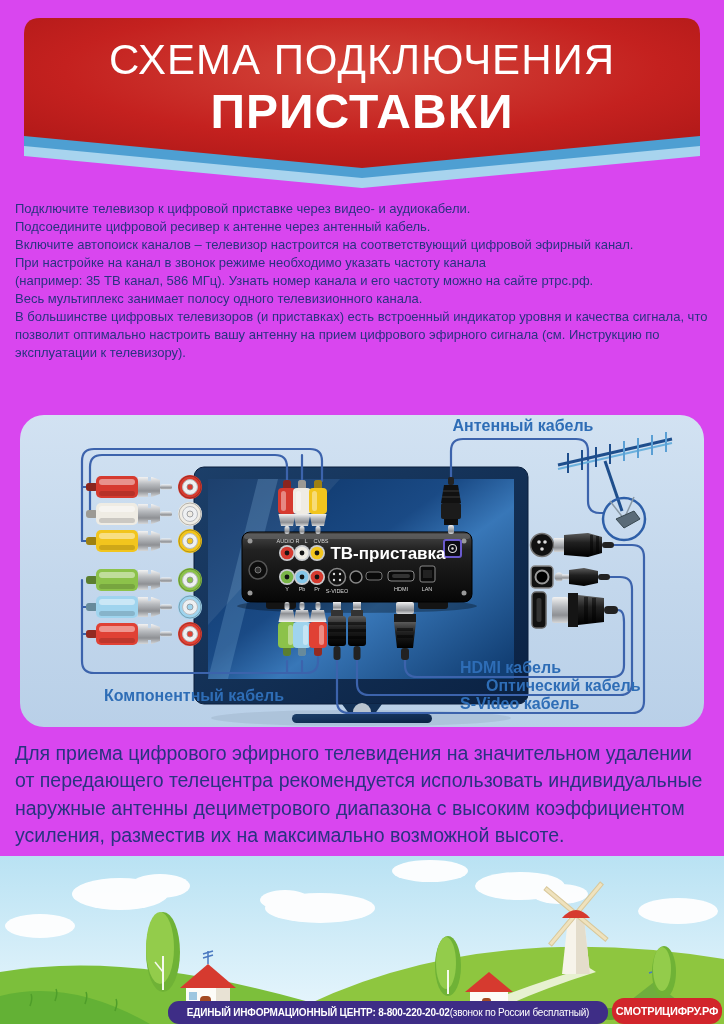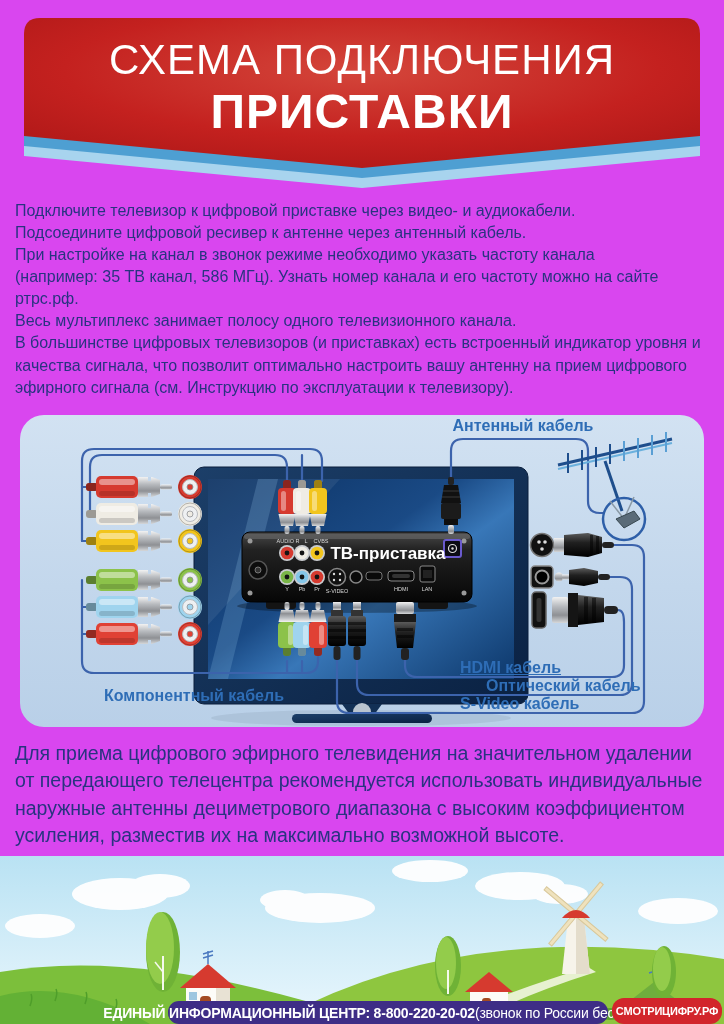--- a/index.html
+++ b/index.html
@@ -4,38 +4,38 @@
 <style>
   html,body{margin:0;padding:0;background:#e8e8e8;}
   .page{position:relative;width:724px;height:1024px;background:#d946ef;overflow:hidden;
         font-family:"Liberation Sans",sans-serif;margin:0 auto;}
   .abs{position:absolute;}
   
   .banner-title{left:0;right:0;text-align:center;color:#fff;}
   .banner-line1{top:36px;font-size:42px;font-weight:400;letter-spacing:1px;}
   .banner-line2{top:84px;font-size:48px;font-weight:700;letter-spacing:1px;}
   
-  .intro{left:15px;top:200px;width:698px;color:#293380;font-size:16px;line-height:1.38;}
+  .intro{left:15px;top:200px;width:698px;color:#293380;font-size:13px;line-height:1.38;}
   .intro p{margin:0;}
   
   .panel{left:20px;top:415px;width:684px;height:312px;border-radius:24px;
          background:linear-gradient(180deg,#d2e2f2 0%,#c3d7ec 55%,#b9d0e8 100%);}
   .dlabel{position:absolute;font-weight:700;color:#2e6db6;font-size:16px;white-space:nowrap;}
   .lbl-composite{left:60px;top:15px;width:228px;text-align:center;}
   .lbl-antenna{left:408px;top:2px;width:190px;text-align:center;}
   .lbl-component{left:58px;top:237px;width:232px;text-align:center;margin-top:35px;}
-  .lbl-hdmi{left:440px;top:244px;text-decoration:underline;}
+  .lbl-hdmi{left:440px;top:244px;}
   .lbl-optical{left:466px;top:262px;}
   .lbl-svideo{left:440px;top:280px;}
   
   .outro{left:15px;top:740px;width:700px;color:#293380;font-size:19.5px;line-height:1.4;}
   
   .footbar{left:168px;top:1001px;width:440px;height:23px;background:#3e2d86;border-radius:11px;
            display:flex;align-items:center;justify-content:center;gap:0;color:#fff;
-           font-size:14px;white-space:nowrap;letter-spacing:-0.2px;}
+           font-size:10px;white-space:nowrap;letter-spacing:-0.2px;}
   .footbar .b{font-weight:700;}
   .brandbox{left:612px;top:998px;width:110px;height:26px;background:#d2252b;border-radius:12px;
             display:flex;align-items:center;justify-content:center;color:#fff;
             font-size:11px;font-weight:700;letter-spacing:-0.2px;}
 </style>
 </head>
 <body>
 
 <div class="page">
 
@@ -50,20 +50,21 @@
     <path transform="translate(0,20)" fill="#a8d4ee" d="M 40 18 H 684 Q 700 18 700 34 V 136 L 362 168 L 24 136 V 34 Q 24 18 40 18 Z"></path>
     <path transform="translate(0,10)" fill="#4e9fd2" d="M 40 18 H 684 Q 700 18 700 34 V 136 L 362 168 L 24 136 V 34 Q 24 18 40 18 Z"></path>
     <path fill="url(#gBanner)" d="M 40 18 H 684 Q 700 18 700 34 V 136 L 362 168 L 24 136 V 34 Q 24 18 40 18 Z"></path>
   </svg>
   <div class="abs banner-title banner-line1">СХЕМА ПОДКЛЮЧЕНИЯ</div>
   <div class="abs banner-title banner-line2">ПРИСТАВКИ</div>
 
   <div class="abs intro">
     <p>Подключите телевизор к цифровой приставке через видео- и аудиокабели.</p>
     <p>Подсоедините цифровой ресивер к антенне через антенный кабель.</p>
+    <p>Включите автопоиск каналов – телевизор настроится на соответствующий цифровой эфирный канал.</p>
     <p>При настройке на канал в звонок режиме необходимо указать частоту канала</p>
     <p>(например: 35 ТВ канал, 586 МГц). Узнать номер канала и его частоту можно на сайте ртрс.рф.</p>
     <p>Весь мультиплекс занимает полосу одного телевизионного канала.</p>
     <p>В большинстве цифровых телевизоров (и приставках) есть встроенный индикатор уровня и качества сигнала, что позволит оптимально настроить вашу антенну на прием цифрового эфирного сигнала (см. Инструкцию по эксплуатации к телевизору).</p>
   </div>
 
   <div class="abs panel">
 
     <svg class="abs" style="left:0;top:0" width="684" height="312" viewBox="0 0 684 312">
       <defs>

